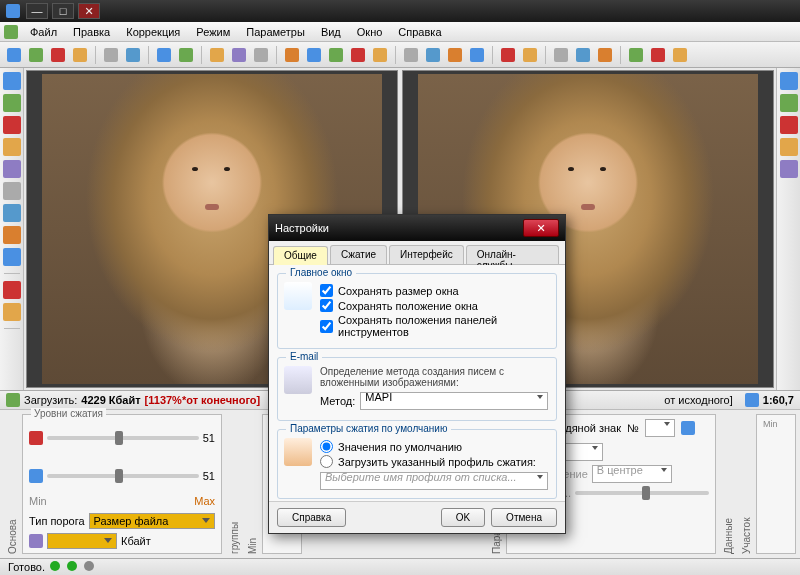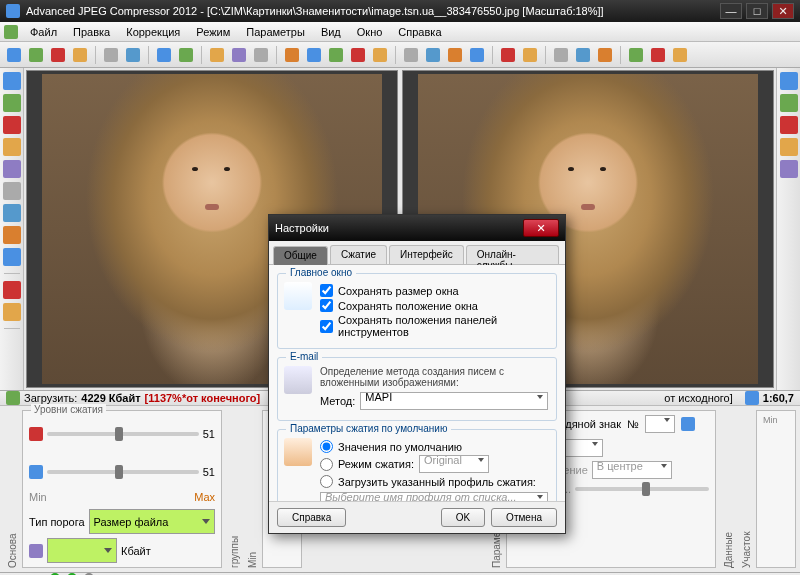--- a/index.html
+++ b/index.html
@@ -57,35 +57,35 @@
 
 .controls-row { flex: 1; display: flex; padding: 4px; gap: 4px; }
 .control-box { border: 1px solid #bbb; background: #f6f6f6; padding: 4px 6px; display: flex; flex-direction: column; position: relative; }
 .control-box .cb-title { font-size: 10px; color: #666; position: absolute; top: -7px; left: 8px; background: #f6f6f6; padding: 0 3px; }
 .vert-label { writing-mode: vertical-lr; transform: rotate(180deg); font-size: 10px; color: #666; }
 
 .slider-row { display: flex; align-items: center; gap: 4px; margin: 12px 0; }
 .slider-track { flex: 1; height: 4px; background: #ccc; position: relative; border-radius: 2px; }
 .slider-thumb { position: absolute; width: 8px; height: 14px; background: #777; top: -5px; border-radius: 2px; }
 
-.dropdown { border: 1px solid #999; background: #bef264; height: 25px; display: flex; align-items: center; padding: 0 4px; cursor: pointer; }
+.dropdown { border: 1px solid #999; background: #eab308; height: 16px; display: flex; align-items: center; padding: 0 4px; cursor: pointer; }
 .dropdown .arrow { margin-left: auto; border-left: 4px solid transparent; border-right: 4px solid transparent; border-top: 5px solid #555; }
 
 .statusbar2 { height: 20px; background: linear-gradient(to bottom, #eee, #ddd); border-top: 1px solid #aaa; display: flex; align-items: center; padding: 0 8px; justify-content: space-between; font-size: 10px; }
 .led { width: 10px; height: 10px; border-radius: 50%; display: inline-block; margin: 0 2px; }
 
 
 .dialog { position: absolute; left: 268px; top: 214px; width: 298px; height: 320px; background: #f0f0f0; border: 1px solid #333; box-shadow: 4px 4px 12px rgba(0,0,0,0.5); display: flex; flex-direction: column; z-index: 100; }
 .dlg-titlebar { height: 26px; background: linear-gradient(to bottom, #3a3a3a, #0a0a0a); display: flex; align-items: center; padding: 0 6px; color: #fff; }
 .dlg-titlebar .title { flex: 1; }
 .dlg-close { width: 36px; height: 18px; background: linear-gradient(to bottom, #d45, #a01); border-radius: 2px; display: flex; align-items: center; justify-content: center; color: #fff; cursor: pointer; border: 1px solid #600; }
 
 .dlg-tabs { height: 24px; display: flex; padding: 4px 4px 0 4px; background: #f0f0f0; border-bottom: 1px solid #bbb; }
 .dlg-tab { padding: 3px 10px; border: 1px solid #bbb; border-bottom: none; background: #e4e4e4; margin-right: 2px; cursor: pointer; border-radius: 3px 3px 0 0; font-size: 10px; }
-.dlg-tab.active { background: #737373; position: relative; top: 1px; }
+.dlg-tab.active { background: #fef9c3; position: relative; top: 1px; }
 
 .dlg-body { flex: 1; background: #f8f8f8; padding: 8px; overflow: hidden; }
 .fieldset { border: 1px solid #c4d4e4; border-radius: 3px; padding: 8px 8px 8px 42px; margin-bottom: 8px; position: relative; }
 .fieldset .legend { position: absolute; top: -7px; left: 8px; background: #f8f8f8; padding: 0 4px; color: #004080; font-size: 10px; }
 .fieldset .fs-icon { position: absolute; left: 6px; top: 8px; width: 28px; height: 28px; border-radius: 3px; }
 .chk-row { display: flex; align-items: center; gap: 5px; margin: 2px 0; font-size: 10px; }
 .chk-row input[type="checkbox"], .chk-row input[type="radio"] { margin: 0; }
 
 .dlg-footer { height: 32px; border-top: 1px solid #ccc; display: flex; align-items: center; padding: 0 8px; gap: 6px; background: #f0f0f0; }
 .dlg-btn { padding: 3px 14px; border: 1px solid #888; background: linear-gradient(to bottom, #fafafa, #e2e2e2); border-radius: 3px; cursor: pointer; font-size: 10px; }
@@ -95,21 +95,20 @@
 .sm-combo .ar { margin-left: auto; border-left: 3px solid transparent; border-right: 3px solid transparent; border-top: 4px solid #555; }
 .disabled { color: #999; }
 </style>
 </head>
 <body>
 
 <div class="main-window">
 
   <div class="titlebar">
     <div class="icon"></div>
-    <div class="title">Advanced JPEG Compressor 2012 - [C:\ZIM\Картинки\Знаменитости\image.tsn.ua__383476550.jpg  [Масштаб:18%]]</div>
     <div class="win-btns">
       <div class="win-btn">—</div>
       <div class="win-btn">□</div>
       <div class="win-btn close">✕</div>
     </div>
   </div>
 
   <div class="menubar">
     <div class="menu-icon"></div>
     <div class="menu-item">Файл</div>
@@ -415,28 +414,20 @@
 
     <div class="fieldset">
       <div class="legend">Параметры сжатия по умолчанию</div>
       <div class="fs-icon" style="background:linear-gradient(#fed,#eb8)"></div>
       <label class="chk-row">
         <input type="radio" name="def" checked="" style="">
         <span>Значения по умолчанию</span>
       </label>
       <label class="chk-row">
         <input type="radio" name="def" style="">
-        <span>Режим сжатия:</span>
-        <div class="sm-combo disabled" style="width:70px">
-          <span>Original</span>
-            <span class="ar"></span>
-        </div>
-      </label>
-      <label class="chk-row">
-        <input type="radio" name="def" style="">
         <span>Загрузить указанный профиль сжатия:</span>
       </label>
       <div class="sm-combo disabled" style="width:100%;margin-top:2px">
         <span style="font-style:italic">Выберите имя профиля от списка...</span>
         <span class="ar"></span>
       </div>
     </div>
 
   </div>
   <div class="dlg-footer">

